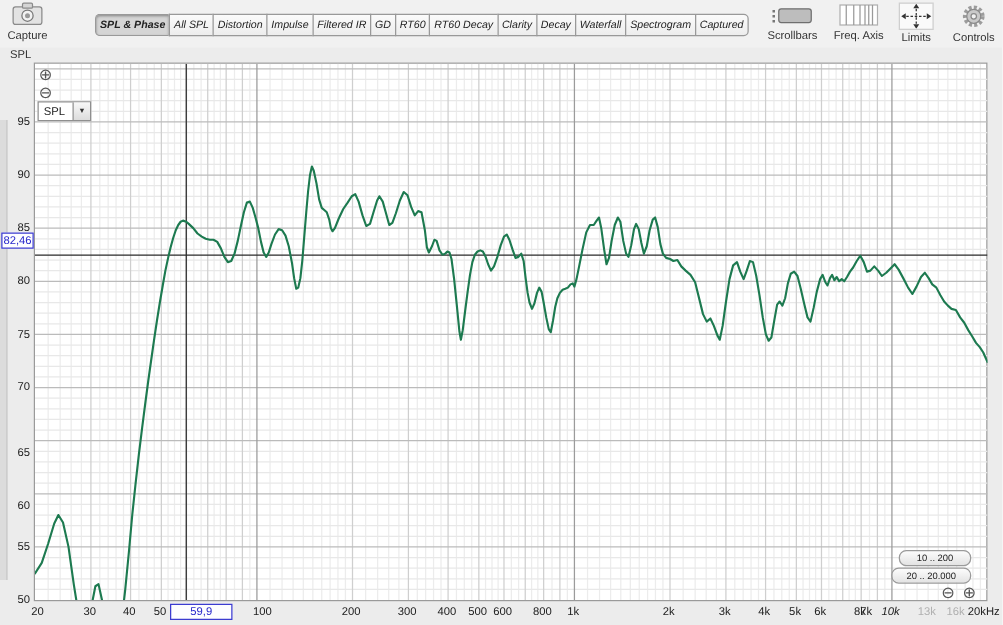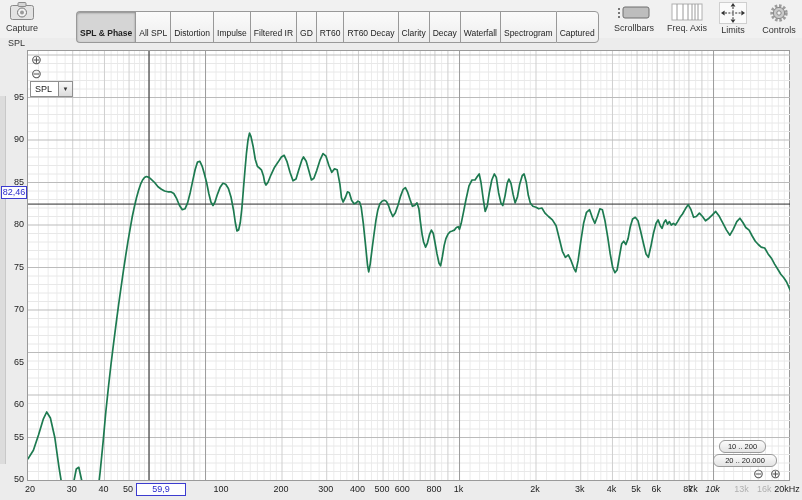--- a/index.html
+++ b/index.html
@@ -7,22 +7,22 @@
   body { font-family:"Liberation Sans", sans-serif; background:#ececec; position:relative; }
   .app { position:absolute; inset:0; }
 
   
   .topbar { position:absolute; left:0; top:0; width:802px; height:38px; background:#f1f1f1; }
   .capture-btn { position:absolute; left:4px; top:1px; width:36px; height:36px; text-align:center; cursor:pointer; }
   .capture-btn svg { display:block; margin:0 auto; }
   .cap-label { font-size:9px; color:#333; margin-top:1px; }
 
   .tabs { position:absolute; left:76px; top:11px; display:flex; border-radius:4px; }
-  .tab { font-size:8.5px; color:#222; padding:16px 3px 3px; border:1px solid #999; border-right:none;
-         background:linear-gradient(#fbfbfb,#ededed); white-space:nowrap; cursor:pointer; line-height:11px; }
+  .tab { font-size:8.5px; color:#222; padding:2px 3px 3px; border:1px solid #999; border-right:none;
+         background:linear-gradient(#fbfbfb,#ededed); white-space:nowrap; cursor:pointer; line-height:11px;font-style:italic; }
   .tab:first-child { border-radius:4px 0 0 4px; }
   .tab:last-child { border-right:1px solid #999; border-radius:0 4px 4px 0; }
   .tab.selected { background:#d5d5d5; box-shadow:inset 0 1px 2px rgba(0,0,0,.35); font-weight:bold; }
 
   .tools { position:absolute; right:0; top:1px; display:flex; }
   .tool { width:46px; text-align:center; cursor:pointer; padding-top:2px; }
   .tool.wide { width:60px; }
   .tool svg { display:block; margin:0 auto; }
   .tool-label { font-size:9px; color:#333; margin-top:2px; white-space:nowrap; }
   .limits-frame { outline:1px solid #cfcfcf; background:#fafafa; }
@@ -42,21 +42,21 @@
   .spl-cursor-box { left:1px; top:186px; width:26px; }
   .freq-cursor-box { left:136px; top:483px; width:50px; }
 
   .zoom-glyph { position:absolute; font-size:13px; color:#555; line-height:13px; cursor:pointer; }
   .trace-select { position:absolute; left:30px; top:81px; width:43px; height:16px; background:#fff; border:1px solid #8f8f8f; display:flex; cursor:pointer; }
   .trace-select .val { flex:1; font-size:9px; color:#222; padding:2px 0 0 4px; }
   .trace-select .arrow { width:14px; border-left:1px solid #8f8f8f; background:linear-gradient(#f8f8f8,#dcdcdc); font-size:6px; color:#333; text-align:center; line-height:14px; }
 
   .range-btn { position:absolute; height:13px; border:1px solid #9a9a9a; border-radius:6px;
                background:linear-gradient(#fcfcfc,#e3e3e3); font-size:7.5px; color:#222; text-align:center; line-height:11px; cursor:pointer; }
-  .range-top { left:719px; top:440px; width:47px; }
+  .range-top { left:719px; top:440px; width:58px; }
   .range-bottom { left:713px; top:454px; width:64px; }
 </style>
 </head>
 <body>
 
 <div class="app">
 
   <div class="topbar">
     <div class="capture-btn">
       <svg width="26" height="21" viewBox="0 0 26 21">
@@ -312,21 +312,21 @@
       <div class="ylabel" style="top: 357px;">65</div>
       <div class="ylabel" style="top: 399px;">60</div>
       <div class="ylabel" style="top: 431.5px;">55</div>
       <div class="ylabel" style="top: 474px;">50</div>
       <div class="xlabel" style="left: 13px;">20</div>
       <div class="xlabel" style="left: 54.7272px;">30</div>
       <div class="xlabel" style="left: 86.4616px;">40</div>
       <div class="xlabel" style="left: 111.077px;">50</div>
       <div class="xlabel" style="left: 148.193px;">70</div>
       <div class="xlabel" style="left: 162.923px;">80</div>
-      <div class="xlabel" style="left: 204px;">100</div>
+      <div class="xlabel" style="left: 193px;">100</div>
       <div class="xlabel" style="left: 264px;">200</div>
       <div class="xlabel" style="left: 308.727px;">300</div>
       <div class="xlabel" style="left: 340.462px;">400</div>
       <div class="xlabel" style="left: 365.077px;">500</div>
       <div class="xlabel" style="left: 385.189px;">600</div>
       <div class="xlabel" style="left: 416.923px;">800</div>
       <div class="xlabel" style="left: 441.538px;">1k</div>
       <div class="xlabel" style="left: 518px;">2k</div>
       <div class="xlabel" style="left: 562.727px;">3k</div>
       <div class="xlabel" style="left: 594.462px;">4k</div>

